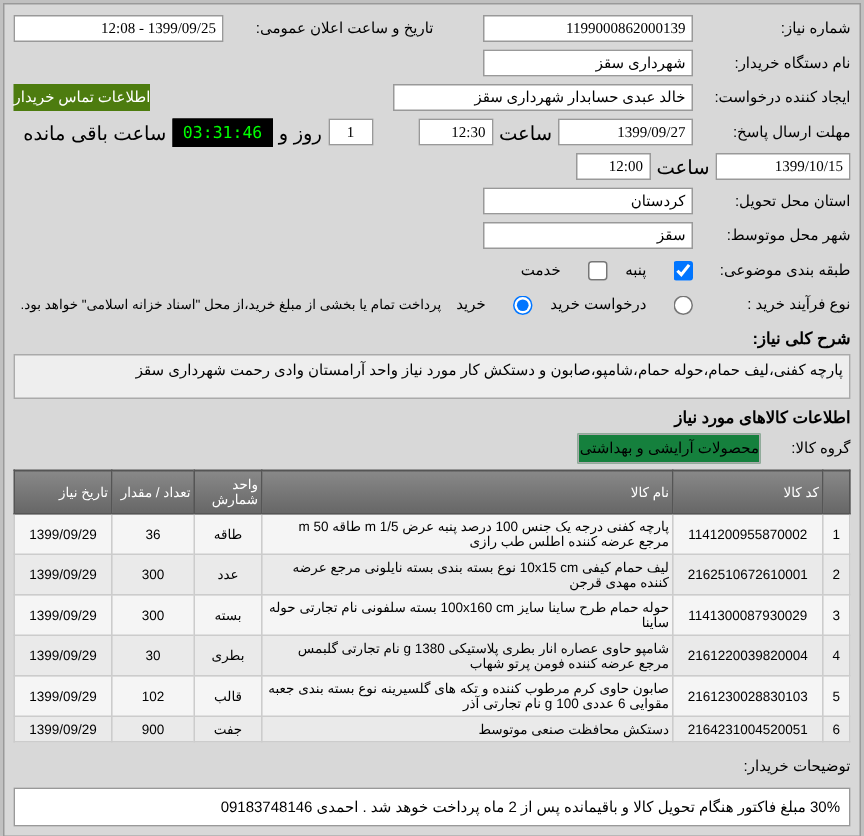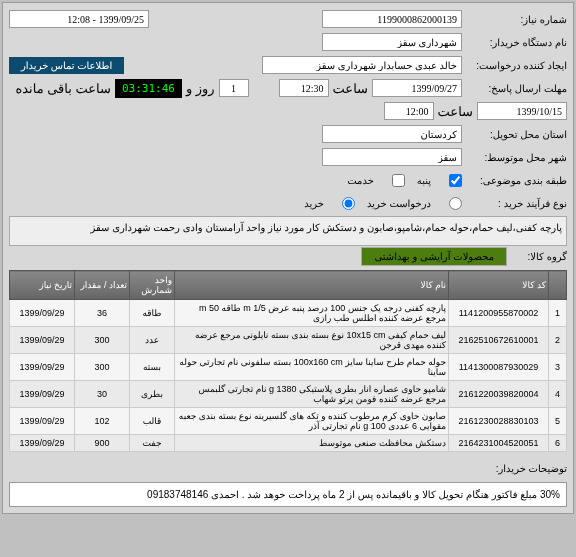--- a/index.html
+++ b/index.html
@@ -47,24 +47,24 @@
   border: 1px solid #999;
   padding: 2px 4px;
   height: 18px;
   font-size: 10px;
   font-family: Tahoma;
 }
 .input-sm { width: 90px; }
 .input-md { width: 140px; }
 .input-lg { width: 200px; }
 .contact-btn {
-  background: #0c4a6e;
+  background: #4d7c0f;
   color: #fff;
   border: none;
-  padding: 3px 12px;
+  padding: 3px 0;
   font-size: 10px;
   font-family: Tahoma;
   cursor: pointer;
 }
 .counter-box {
   background: #000000;
   color: #0f0;
   padding: 2px 6px;
   font-family: monospace;
   font-size: 11px;
@@ -88,23 +88,23 @@
 .desc-box {
   background: #eee;
   border: 1px solid #aaa;
   padding: 4px;
   font-size: 10px;
   width: 100%;
   min-height: 30px;
   line-height: 1.4;
 }
 .group-box {
-  background: #4d7c0f;
+  background: #15803d;
   border: 1px solid #aaa;
-  padding: 3px 12px;
+  padding: 3px 0;
   font-size: 10px;
   display: inline-block;
 }
 table {
   border-collapse: collapse;
   width: 100%;
   margin-top: 4px;
   font-size: 9px;
 }
 th {
@@ -141,20 +141,21 @@
 </head>
 <body>
 
 <div class="panel">
   <div class="panel-body">
 
     <div class="row">
       <span class="label">شماره نیاز:</span>
       <input class="input input-md" readonly="" value="1199000862000139" style="">
       <span style="flex:1"></span>
+      <span class="label-sm" style="width:140px">تاریخ و ساعت اعلان عمومی:</span>
       <input class="input input-md" readonly="" value="1399/09/25 - 12:08" style="">
     </div>
 
     <div class="row">
       <span class="label">نام دستگاه خریدار:</span>
       <input class="input input-md" readonly="" value="شهرداری سقز" style="">
     </div>
 
     <div class="row">
       <span class="label">ایجاد کننده درخواست:</span>
@@ -211,24 +212,27 @@
         <label class="radio-item">
           <input type="radio" name="pt" style="">
           <span>درخواست خرید</span>
         </label>
         <label class="radio-item">
           <input type="radio" name="pt" checked="" style="">
           <span>خرید</span>
         </label>
       </div>
       <span style="width:10px"></span>
-    </div>
-
+      <span style="font-size:9px">پرداخت تمام یا بخشی از مبلغ خرید،از محل "اسناد خزانه اسلامی" خواهد بود.</span>
+    </div>
+
+    <div class="section-title">شرح کلی نیاز:</div>
     <div class="desc-box">پارچه کفنی،لیف حمام،حوله حمام،شامپو،صابون و دستکش کار مورد نیاز واحد آرامستان وادی رحمت شهرداری سقز</div>
 
+    <div class="section-title">اطلاعات کالاهای مورد نیاز</div>
 
     <div class="row">
       <span class="label" style="width:60px">گروه کالا:</span>
       <span class="group-box">محصولات آرایشی و بهداشتی</span>
     </div>
 
     <table>
       <thead>
         <tr>
           <th class="col-num"></th>

